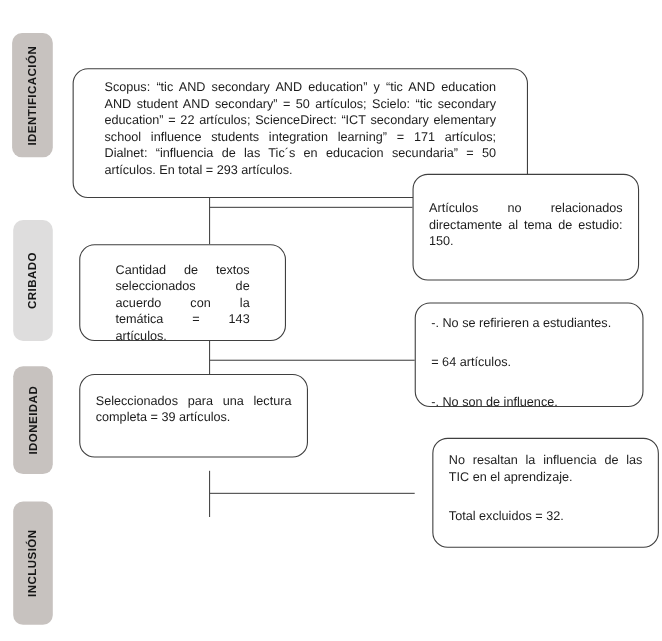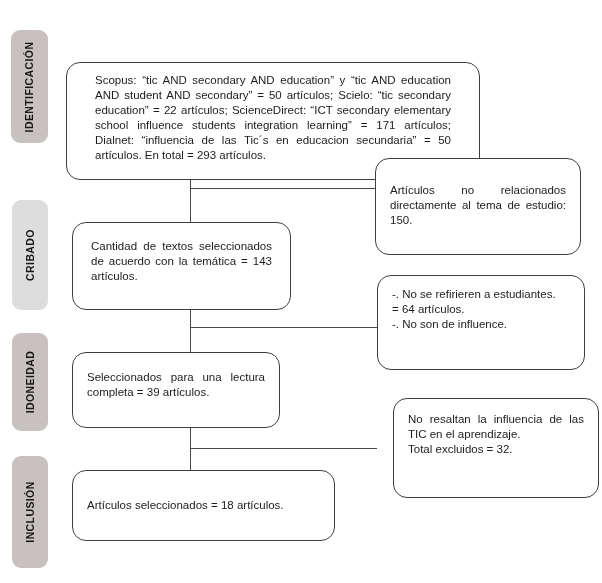--- a/index.html
+++ b/index.html
@@ -40,25 +40,25 @@
     background: #ffffff;
     border: 1px solid #3f3f3f;
     border-radius: 14px;
     box-sizing: border-box;
     font-size: 11.5px;
     line-height: 15px;
     color: #1c1c1c;
     text-align: justify;
   }
   .fbox p { margin: 0; }
-  .fbox p + p { margin-top: 0; }
+  .fbox p + p { margin-top: 21px; }
 
   #box-identification { left: 66px;  top: 30px;  width: 414px; height: 118px; padding: 10px 28px; margin-top: 32px; }
-  #box-screening      { left: 72px;  top: 222px; width: 219px; height: 88px;  padding: 16px 18px; }
-  #box-eligibility    { left: 72px;  top: 352px; width: 208px; height: 76px;  padding: 17px 14px; }
+  #box-screening      { left: 72px;  top: 222px; width: 188px; height: 88px;  padding: 16px 32px; }
+  #box-eligibility    { left: 72px;  top: 340px; width: 208px; height: 76px;  padding: 17px 14px; }
   #box-inclusion      { left: 72px;  top: 470px; width: 263px; height: 71px;  padding: 0 14px; display: flex; align-items: center; text-align: left; }
 
   #box-excl-1 { left: 375px; top: 158px; width: 206px; height: 97px;  padding: 24px 14px; }
   #box-excl-2 { left: 377px; top: 275px; width: 208px; height: 95px;  padding: 11px 14px; text-align: left; }
   #box-excl-3 { left: 393px; top: 398px; width: 206px; height: 100px; padding: 13px 14px; }
 
   
   .vline, .hline {
     position: absolute;
     background: #4a4a4a;
@@ -102,23 +102,20 @@
   </div>
 
   <div class="fbox" id="box-screening">
     <p>Cantidad de textos seleccionados de acuerdo con la temática = 143 artículos.</p>
   </div>
 
   <div class="fbox" id="box-eligibility">
     <p>Seleccionados para una lectura completa = 39 artículos.</p>
   </div>
 
-  <div class="fbox" id="box-inclusion">
-    <p>Artículos seleccionados = 18 artículos.</p>
-  </div>
 
   <div class="fbox" id="box-excl-1">
     <p>Artículos no relacionados directamente al tema de estudio: 150.</p>
   </div>
 
   <div class="fbox" id="box-excl-2">
     <p>-. No se refirieren a estudiantes.</p>
     <p>= 64 artículos.</p>
     <p>-. No son de influence.</p>
   </div>

